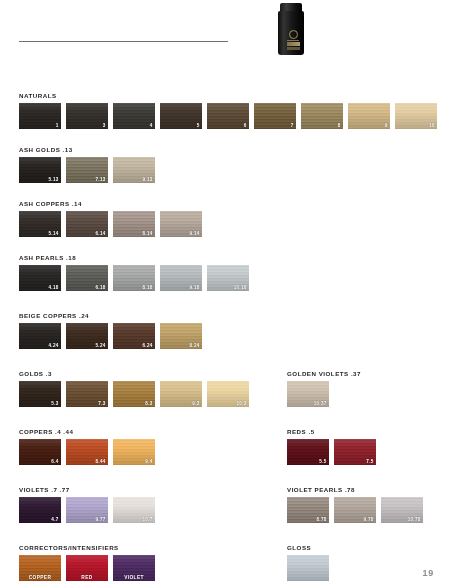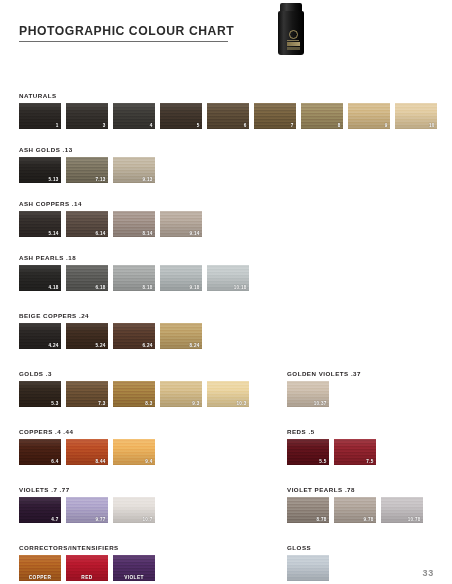--- a/index.html
+++ b/index.html
@@ -171,21 +171,20 @@
     font-size: 9px;
     font-weight: bold;
     letter-spacing: 0.8px;
     color: #8d8d8d;
   }
 </style>
 </head>
 <body>
 
 <div class="page-header">
-  <div class="page-title">PHOTOGRAPHIC COLOUR CHART</div>
   <div class="title-rule"></div>
 
   <div class="bottle-wrap">
     <div class="bottle-cap"></div>
     <div class="bottle-body">
       <div class="bottle-label">
         <div class="bl-mark"></div>
         <div class="bl-line"></div>
         <div class="bl-block"></div>
         <div class="bl-block2"></div>
@@ -484,13 +483,13 @@
       <div class="section-label">GLOSS</div>
       <div class="swatch-row">
         <div class="swatch" style="background: rgb(195, 203, 211);">
           <div class="strands"></div>
           <div class="sheen"></div>
         </div>
       </div>
     </div>
   </div>
 
-<div class="page-number">33</div>
+<div class="page-number">19</div>
 
 </body></html>

